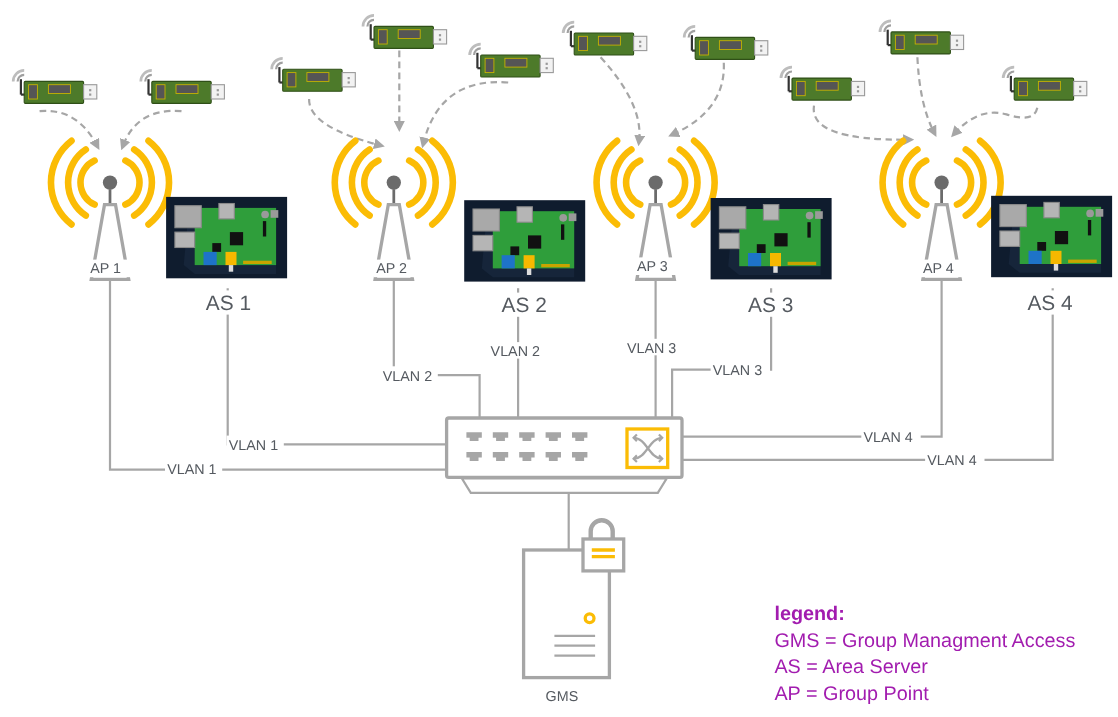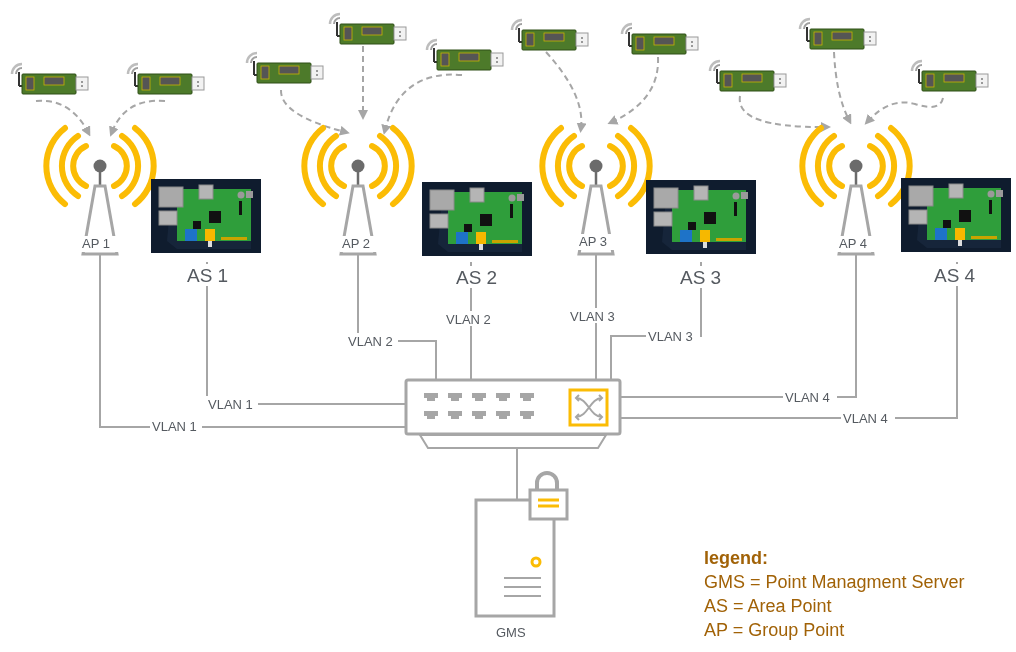--- a/index.html
+++ b/index.html
@@ -3,21 +3,21 @@
 <meta charset="utf-8">
 <style>
   html, body { margin:0; padding:0; background:#ffffff; }
   body { width:1016px; height:652px; position:relative; overflow:hidden; font-family:"Liberation Sans", sans-serif; }
   #diagram { position:absolute; left:0; top:0; }
   .lbl { font-family:"Liberation Sans", sans-serif; fill:#555a60; }
   .vlan { font-size:13px; }
   .aplbl { font-size:13px; }
   .aslbl { font-size:19px; }
   .gmslbl { font-size:13px; }
-  .legend { position:absolute; left:704px; top:546px; color:#a16207; font-size:18px; line-height:24px; }
+  .legend { position:absolute; left:704px; top:546px; color:#a21caf; font-size:18px; line-height:24px; }
   .legend .title { font-weight:bold; }
 </style>
 </head>
 <body>
 
 <svg id="diagram" width="1016" height="652" viewBox="0 0 1016 652" xmlns="http://www.w3.org/2000/svg">
   <defs>
     <marker id="arrowhead" markerWidth="10" markerHeight="10" refX="5" refY="5" orient="auto" markerUnits="userSpaceOnUse">
       <path d="M0,0 L10,5 L0,10 Z" fill="#a6a6a6"></path>
     </marker>
@@ -199,16 +199,16 @@
       <rect x="530" y="490" width="37" height="29" fill="#fff" stroke="#a6a6a6" stroke-width="3"></rect>
       <line x1="538" y1="500" x2="559" y2="500" stroke="#fbbc05" stroke-width="3"></line>
       <line x1="538" y1="506" x2="559" y2="506" stroke="#fbbc05" stroke-width="3"></line>
     </g>
   </g>
   <text class="lbl gmslbl" x="496" y="637">GMS</text>
 </svg>
 
 <div class="legend">
   <div class="title">legend:</div>
-  <div>GMS = Point Managment Server</div>
-  <div>AS = Area Point</div>
+  <div>GMS = Group Managment Access</div>
+  <div>AS = Area Server</div>
   <div>AP = Group Point</div>
 </div>
 
 </body></html>

